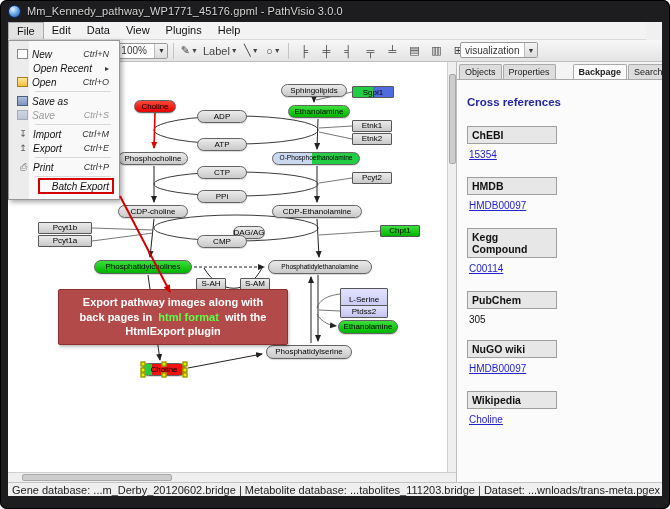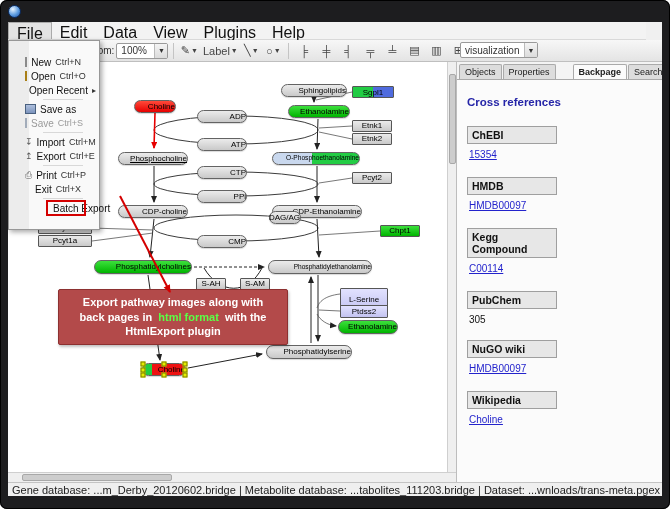--- a/index.html
+++ b/index.html
@@ -8,21 +8,21 @@
 
   
   .frame{position:absolute;inset:0;background:#1d1d1f;border-radius:7px;overflow:hidden;box-shadow:0 0 0 1px #000 inset;}
   .titlebar{position:absolute;left:0;top:0;right:0;height:22px;display:flex;align-items:center;padding-left:8px;gap:6px;}
   .app-icon{width:13px;height:13px;border-radius:50%;background:radial-gradient(circle at 35% 30%,#e8f4ff,#5a9ae0 55%,#1c4f9e);border:1px solid #0d2f66;}
   .title-text{color:#d6d6d6;font-size:11px;letter-spacing:.1px;text-shadow:0 1px 1px #000;}
 
   .app{position:absolute;left:8px;top:22px;width:654px;height:474px;background:#f0f0f0;overflow:hidden;}
 
   
-  .menubar{position:absolute;left:0;top:0;right:16px;height:18px;background:#f3f3f3;border-bottom:1px solid #d9d9d9;display:flex;align-items:stretch;font-size:16px;color:#111;}
+  .menubar{position:absolute;left:0;top:0;right:16px;height:18px;background:#f3f3f3;border-bottom:1px solid #d9d9d9;display:flex;align-items:stretch;font-size:11px;color:#111;}
   .menu-item{padding:2px 8px 0 8px;cursor:default;}
   .menu-item.active{background:#e3e3e3;border:1px solid #ababab;border-bottom:none;}
 
   
   .toolbar{position:absolute;left:0;top:18px;right:0;height:22px;background:linear-gradient(#f7f7f7,#e4e4e4);border-bottom:1px solid #bfbfbf;display:flex;align-items:center;padding:0 3px;gap:2px;font-size:10px;color:#333;}
   .tb-btn{width:20px;height:18px;display:flex;align-items:center;justify-content:center;border:1px solid transparent;border-radius:2px;color:#444;font-size:11px;}
   .tb-sep{width:1px;height:16px;background:#c4c4c4;margin:0 3px;}
   .combo{height:16px;background:#fff;border:1px solid #9a9a9a;display:flex;align-items:center;font-size:10px;padding-left:4px;border-radius:2px;}
   .combo .combo-arrow{margin-left:auto;width:13px;height:100%;background:linear-gradient(#f4f4f4,#dcdcdc);border-left:1px solid #bbb;display:flex;align-items:center;justify-content:center;font-size:7px;color:#333;}
   .zoom-combo{width:52px;}
@@ -38,21 +38,21 @@
   .main{position:absolute;left:0;top:40px;width:654px;height:420px;background:#e9e9e9;}
   .canvas{position:absolute;left:0;top:0;width:439px;height:410px;background:#ffffff;overflow:hidden;}
   .edges{position:absolute;left:0;top:0;}
   .arc{fill:none;stroke:#3c3c3c;stroke-width:1;}
   .edge{fill:none;stroke:#222;stroke-width:1;}
   .edge.red{stroke:#e60000;stroke-width:1.6;}
   .edge.thin{stroke:#555;stroke-width:.8;}
   .edge.dashed{stroke-dasharray:3 2;}
 
   .node{position:absolute;display:flex;align-items:center;justify-content:center;overflow:visible;color:#000;}
-  .kind-metabolite{border:1px solid #636363;border-radius:8px;box-shadow:0 1px 1px rgba(0,0,0,.15);justify-content:flex-end;}
+  .kind-metabolite{border:1px solid #636363;border-radius:8px;box-shadow:0 1px 1px rgba(0,0,0,.15);}
   .kind-gene{border:1px solid #565656;border-radius:1px;}
   .node-label{font-size:8px;line-height:1;white-space:nowrap;}
   .node-label.tiny{font-size:6.6px;}
   .fill-gray{background:linear-gradient(#ebebeb,#c9c9c9);}
   .fill-green{background:linear-gradient(#3ce03c,#00b400);}
   .fill-red{background:linear-gradient(#ff4a3a,#e60000);}
   .fill-lavender{background:linear-gradient(#e2e2ff,#c3c3f0);}
   .fill-greenblue{background:linear-gradient(90deg,#22cc44 0 50%,#4f6bde 50%);align-items:flex-end;}
   .fill-bluegreen{background:linear-gradient(90deg,#c9d8ee 0 45%,#22cc44 45%);}
   .fill-redgreen{background:linear-gradient(90deg,#22cc44 0 22%,#ee1212 22%);}
@@ -76,40 +76,41 @@
   .panel-heading{color:#2525a8;font-weight:bold;font-size:11.5px;margin:6px 0 18px 0;}
   .xref{margin-top:15px;}
   .xref-name{width:90px;background:#e7e7e7;border:1px solid #9f9f9f;font-weight:bold;font-size:10.5px;padding:2px 4px;color:#111;}
   .xref-link{display:inline-block;margin:5px 0 0 2px;color:#2323cc;font-size:10px;text-decoration:underline;}
   .xref-value{margin:5px 0 0 2px;color:#111;font-size:10px;}
 
   
   .statusbar{position:absolute;left:0;bottom:0;width:654px;height:14px;background:#efefef;border-top:1px solid #c3c3c3;display:flex;align-items:center;padding-left:4px;font-size:11px;color:#222;white-space:nowrap;overflow:hidden;}
 
   
-  .filemenu{position:absolute;left:0;top:18px;width:92px;background:linear-gradient(90deg,#ececec 0 20px,#f9f9f9 20px);border:1px solid #979797;box-shadow:2px 2px 5px rgba(0,0,0,.35);padding:14px;z-index:50;}
+  .filemenu{position:absolute;left:0;top:18px;width:112px;background:linear-gradient(90deg,#ececec 0 20px,#f9f9f9 20px);border:1px solid #979797;box-shadow:2px 2px 5px rgba(0,0,0,.35);padding:6px;z-index:50;font-style:italic;}
   .fm-item{display:flex;align-items:center;height:14px;font-size:10px;color:#111;padding:0 4px 0 2px;gap:4px;}
   .fm-item .fm-label{white-space:nowrap;}
   .fm-item .fm-short{margin-left:auto;color:#333;font-size:9px;}
   .fm-item.disabled{color:#9a9a9a;}
   .fm-item.disabled .fm-short{color:#9a9a9a;}
   .fm-item.flagged{outline:2px solid #d40000;outline-offset:-1px;margin-left:24px;}
   .fm-sep{height:1px;background:#d8d8d8;margin:2px 2px 2px 20px;}
   .fm-sub{margin-left:auto;font-size:8px;color:#333;}
   .gl{width:12px;text-align:center;color:#555;font-size:9px;display:inline-block;}
 
   
   .arrow-overlay{position:absolute;left:0;top:0;width:654px;height:474px;pointer-events:none;z-index:60;}
 </style>
 </head>
 <body>
 
 <div class="frame">
   <div class="titlebar">
     <span class="app-icon"></span>
+    <span class="title-text">Mm_Kennedy_pathway_WP1771_45176.gpml - PathVisio 3.0.0</span>
   </div>
 
   <div class="app">
 
     <div class="menubar">
       <div class="menu-item active">File</div>
       <div class="menu-item">Edit</div>
       <div class="menu-item">Data</div>
       <div class="menu-item">View</div>
       <div class="menu-item">Plugins</div>
@@ -217,42 +218,42 @@
             </div>
             <div class="node kind-gene fill-gray" style="left: 344px; top: 58px; width: 40px; height: 12px;">
               <span class="node-label">Etnk1</span>
             </div>
             <div class="node kind-gene fill-gray" style="left: 344px; top: 71px; width: 40px; height: 12px;">
               <span class="node-label">Etnk2</span>
             </div>
             <div class="node kind-metabolite fill-gray" style="left: 189px; top: 76px; width: 50px; height: 13px;">
               <span class="node-label">ATP</span>
             </div>
-            <div class="node kind-metabolite fill-gray" style="left: 110px; top: 90px; width: 70px; height: 13px; text-decoration: underline;">
+            <div class="node kind-metabolite fill-gray" style="left: 110px; top: 90px; width: 70px; height: 13px;">
               <span class="node-label">Phosphocholine</span>
             </div>
             <div class="node kind-metabolite fill-bluegreen" style="left: 264px; top: 90px; width: 88px; height: 13px;">
               <span class="node-label tiny">O-Phosphoethanolamine</span>
             </div>
             <div class="node kind-metabolite fill-gray" style="left: 189px; top: 104px; width: 50px; height: 13px;">
               <span class="node-label">CTP</span>
             </div>
             <div class="node kind-gene fill-gray" style="left: 344px; top: 110px; width: 40px; height: 12px;">
               <span class="node-label">Pcyt2</span>
             </div>
             <div class="node kind-metabolite fill-gray" style="left: 189px; top: 128px; width: 50px; height: 13px;">
               <span class="node-label">PPi</span>
             </div>
             <div class="node kind-metabolite fill-gray" style="left: 110px; top: 143px; width: 70px; height: 13px;">
               <span class="node-label">CDP-choline</span>
             </div>
             <div class="node kind-metabolite fill-gray" style="left: 264px; top: 143px; width: 90px; height: 13px;">
               <span class="node-label">CDP-Ethanolamine</span>
             </div>
-            <div class="node kind-metabolite fill-gray" style="left: 225px; top: 149px; width: 32px; height: 13px; margin-left: 36px;">
+            <div class="node kind-metabolite fill-gray" style="left: 225px; top: 164px; width: 32px; height: 13px;">
               <span class="node-label">DAG/AG</span>
             </div>
             <div class="node kind-gene fill-gray" style="left: 30px; top: 160px; width: 54px; height: 12px;">
               <span class="node-label">Pcyt1b</span>
             </div>
             <div class="node kind-gene fill-green" style="left: 372px; top: 163px; width: 40px; height: 12px;">
               <span class="node-label">Chpt1</span>
             </div>
             <div class="node kind-gene fill-gray" style="left: 30px; top: 173px; width: 54px; height: 12px;">
               <span class="node-label">Pcyt1a</span>
@@ -343,28 +344,28 @@
       <span>Gene database: ...m_Derby_20120602.bridge | Metabolite database: ...tabolites_111203.bridge | Dataset: ...wnloads/trans-meta.pgex</span>
     </div>
 
     <div class="filemenu">
       <div class="fm-item">
         <span class="ic ic-new"></span>
         <span class="fm-label">New</span>
         <span class="fm-short">Ctrl+N</span>
       </div>
       <div class="fm-item">
+        <span class="gl"></span>
+        <span class="fm-label">Open Recent</span>
+        <span class="fm-sub">▸</span>
+      </div>
+      <div class="fm-item">
         <span class="ic ic-open"></span>
         <span class="fm-label">Open</span>
         <span class="fm-short">Ctrl+O</span>
-      </div>
-      <div class="fm-item">
-        <span class="gl"></span>
-        <span class="fm-label">Open Recent</span>
-        <span class="fm-sub">▸</span>
       </div>
       <div class="fm-sep"></div>
       <div class="fm-item">
         <span class="ic ic-save"></span>
         <span class="fm-label">Save as</span>
         <span class="fm-short"></span>
       </div>
       <div class="fm-item disabled">
         <span class="ic ic-save ic-dis"></span>
         <span class="fm-label">Save</span>
@@ -379,25 +380,20 @@
       <div class="fm-item">
         <span class="gl">↥</span>
         <span class="fm-label">Export</span>
         <span class="fm-short">Ctrl+E</span>
       </div>
       <div class="fm-sep"></div>
       <div class="fm-item">
         <span class="gl">⎙</span>
         <span class="fm-label">Print</span>
         <span class="fm-short">Ctrl+P</span>
-      </div>
-      <div class="fm-item">
-        <span class="gl"></span>
-        <span class="fm-label">Exit</span>
-        <span class="fm-short">Ctrl+X</span>
       </div>
       <div class="fm-sep"></div>
       <div class="fm-item flagged">
         <span class="gl"></span>
         <span class="fm-label">Batch Export</span>
       </div>
     </div>
 
     <svg class="arrow-overlay" width="654" height="474" viewBox="0 0 654 474">
       <defs>

